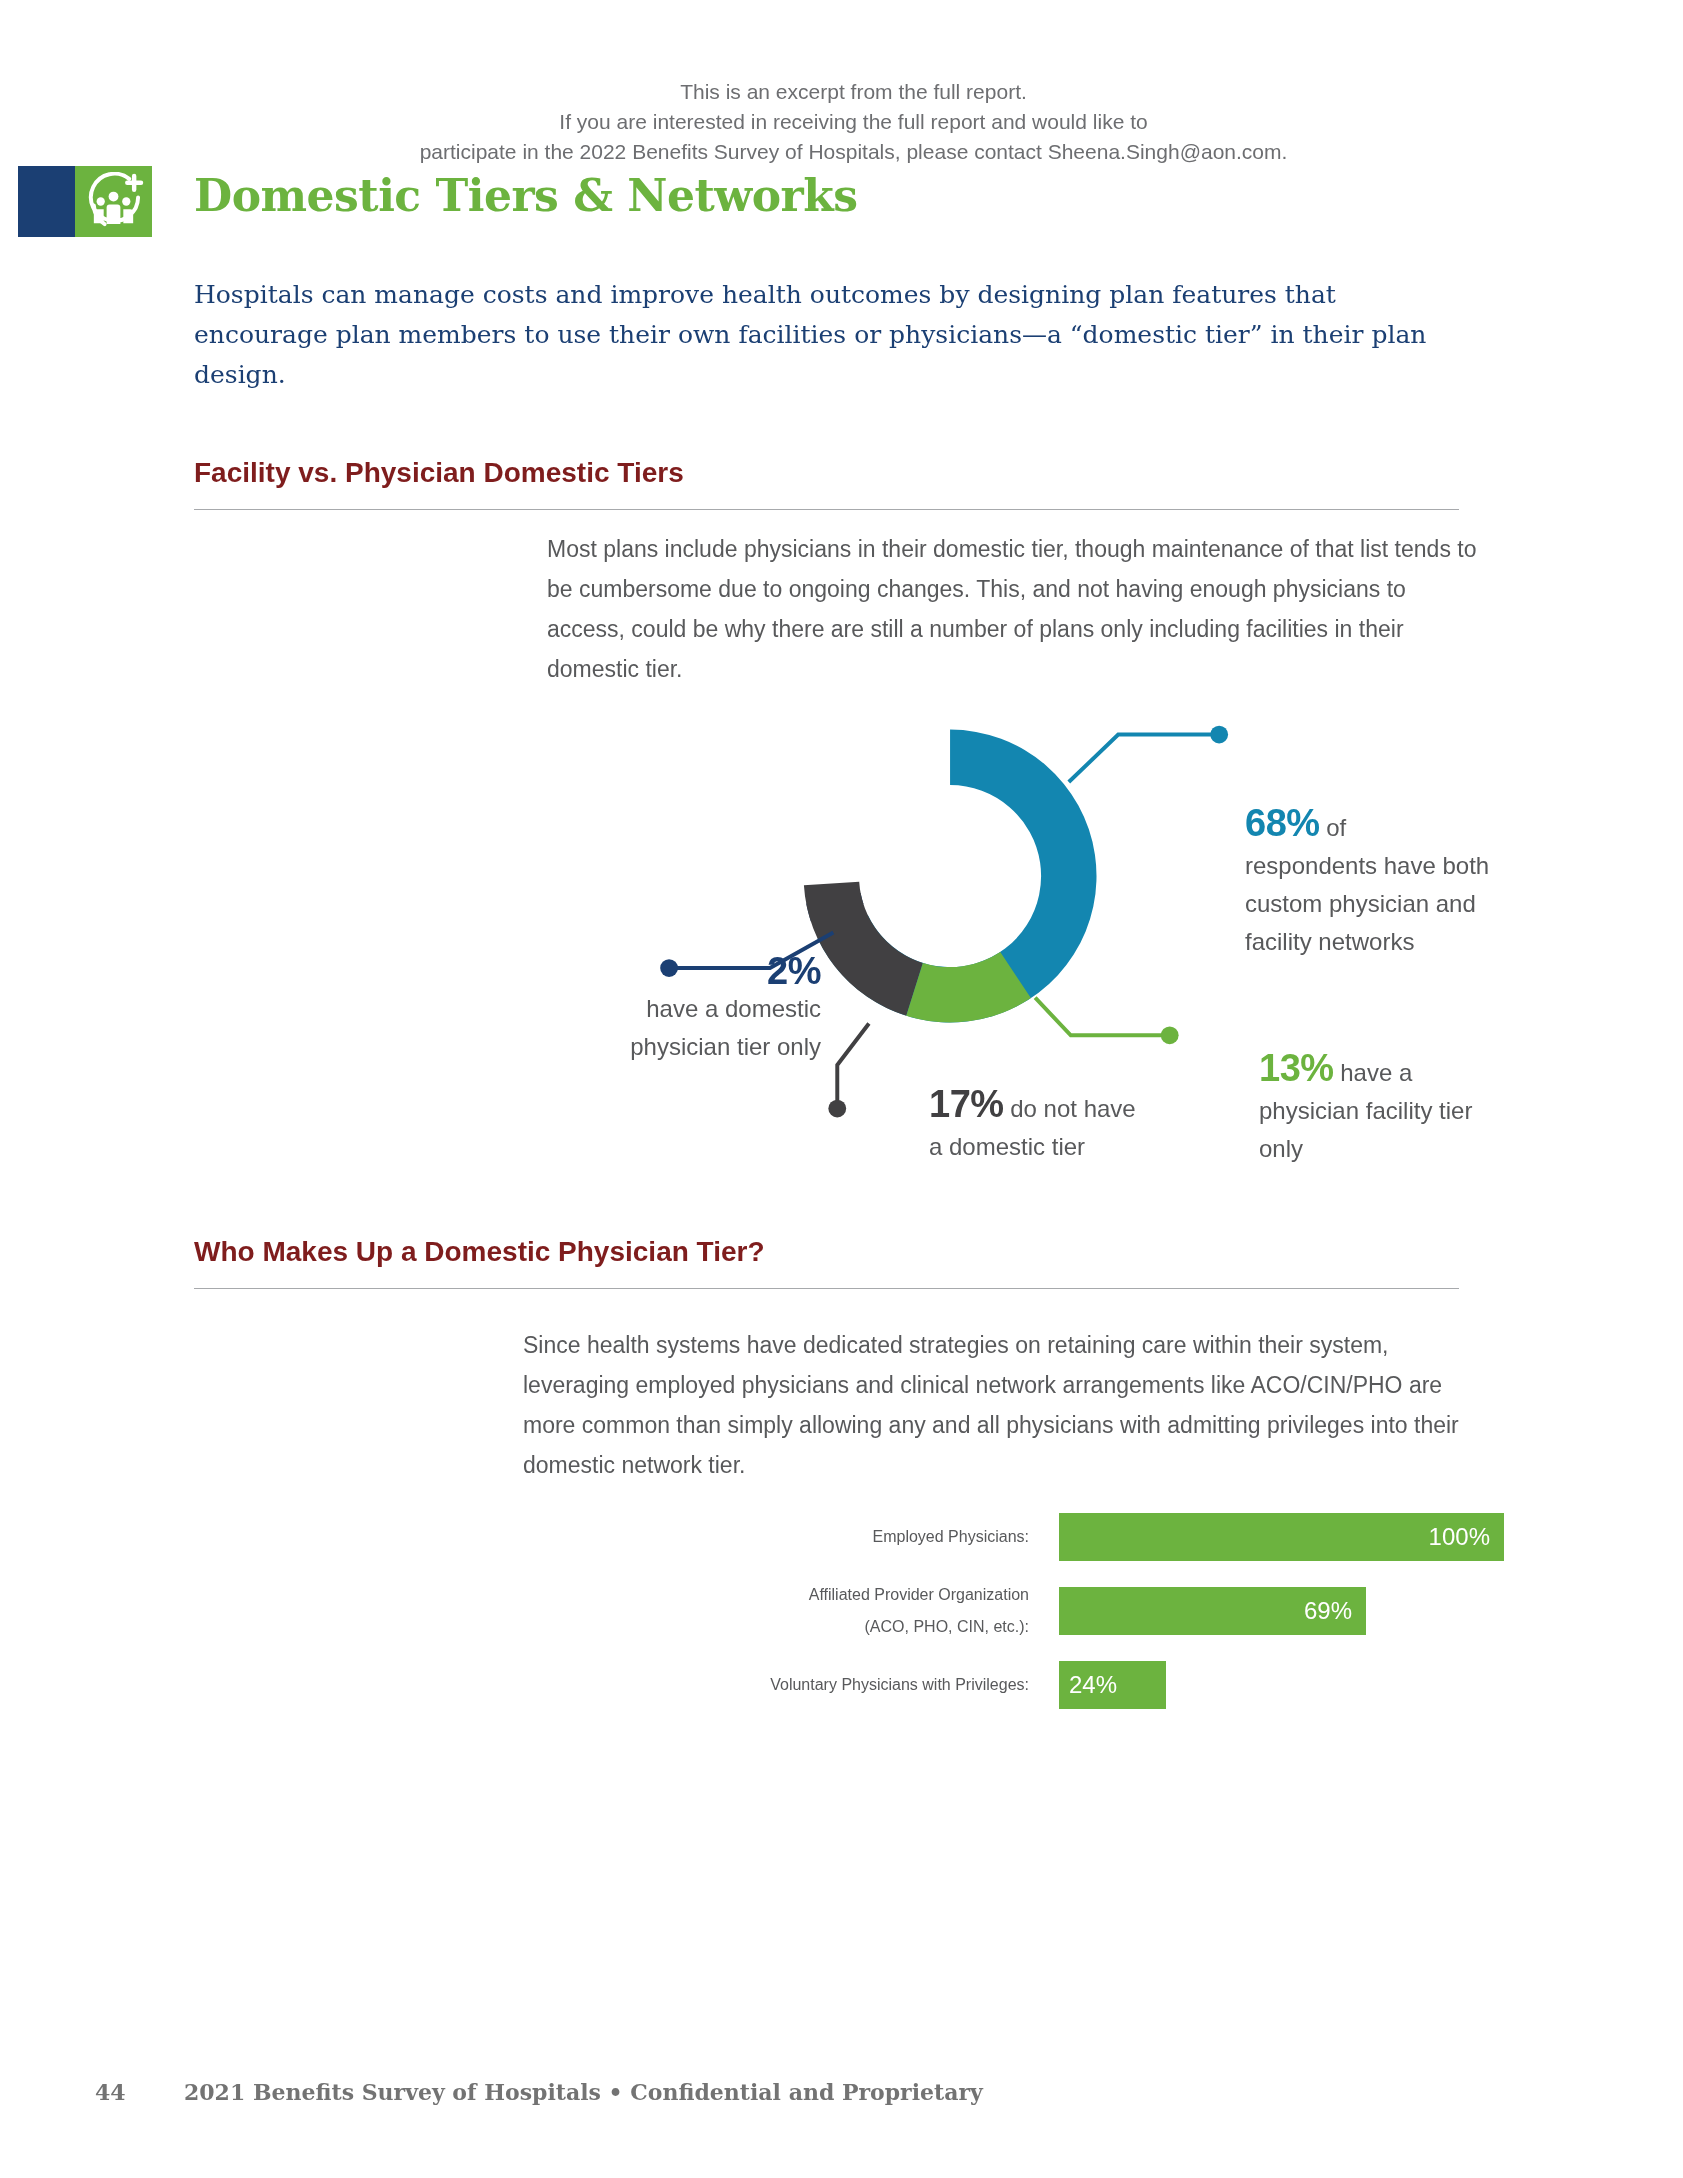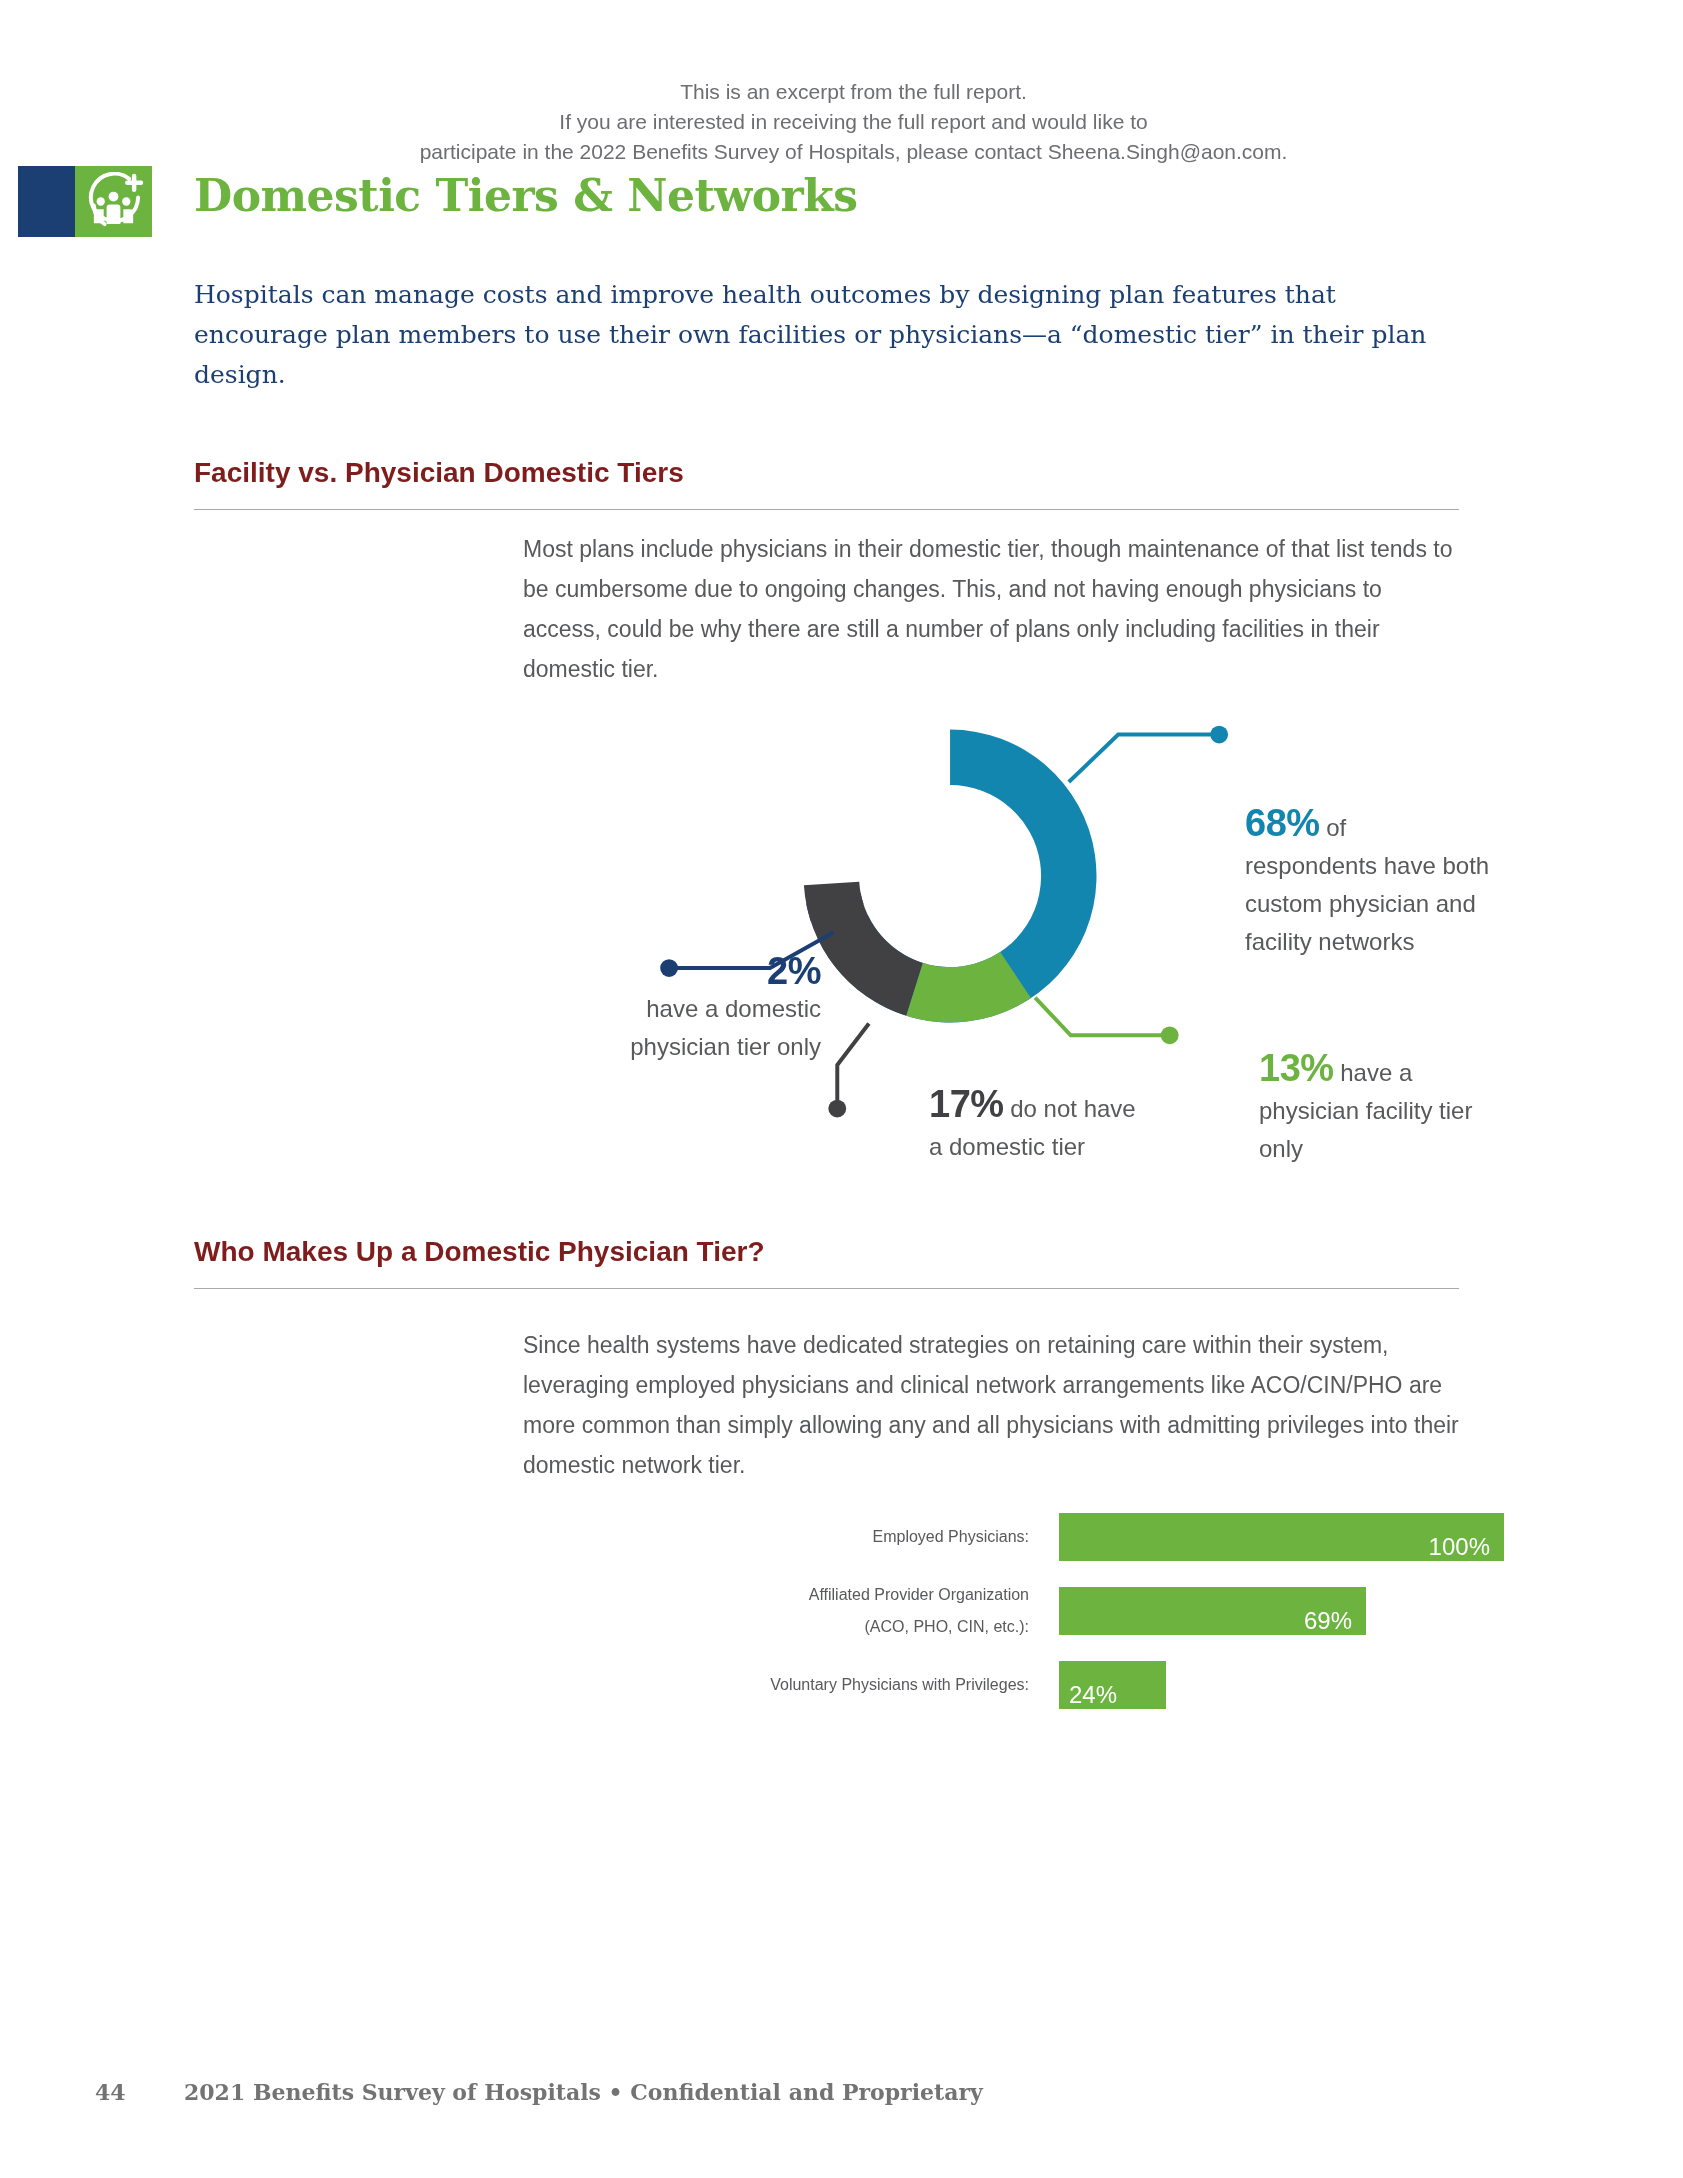--- a/index.html
+++ b/index.html
@@ -91,21 +91,21 @@
   
   .desc {
     position: absolute;
     left: 523px;
     width: 936px;
     font-family: "Liberation Sans", sans-serif;
     font-size: 23px;
     line-height: 40px;
     color: #58595b;
   }
-  #desc1 { top: 529px; }
+  #desc1 { top: 529px; margin-left: 24px; }
   #desc2 { top: 1325px; }
 
   
   .donut-wrap {
     position: absolute;
     top: 693px;
     left: 554px;
     width: 990px;
     height: 465px;
   }
@@ -157,21 +157,21 @@
   }
   .bar-track {
     flex: 1;
     position: relative;
     height: 48px;
   }
   .bar-fill {
     height: 48px;
     background: #6cb33f;
     display: flex;
-    align-items: flex-end;
+    align-items: center;
     justify-content: flex-end;
     box-sizing: border-box;
     padding-right: 14px;
   }
   .bar-value {
     color: #ffffff;
     font-size: 24px;
     font-family: "Liberation Sans", sans-serif;
   }
   .bar-fill.small {

